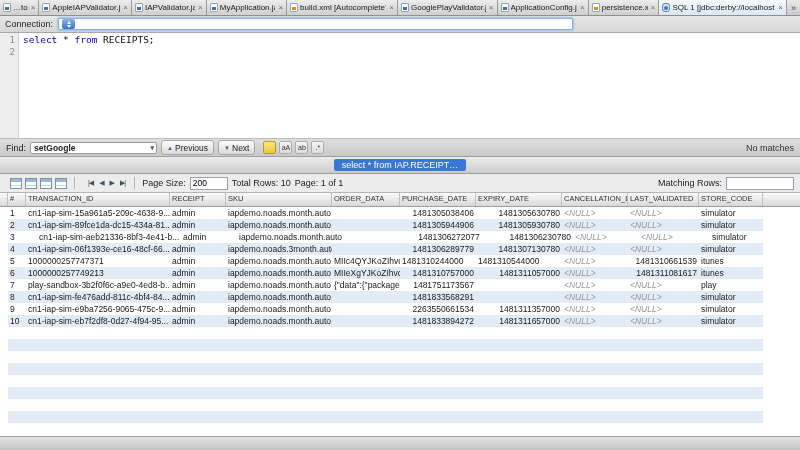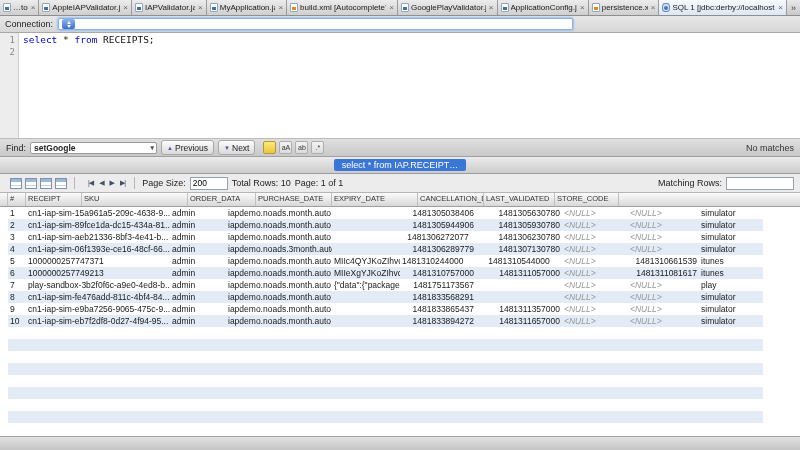--- a/index.html
+++ b/index.html
@@ -203,20 +203,21 @@
     <span>Page: 1 of 1</span>
     <span class="spacer"></span>
     <span>Matching Rows:</span>
     <input class="tool-input match-input" value="" style="">
   </div>
 
   <div class="grid">
     <div class="grid-header" id="grid-header">
         <div class="hcell corner" style="width: 8px;"></div>
         <div class="hcell" style="width: 18px;">#</div>
+        <div class="hcell" style="width: 144px;">TRANSACTION_ID</div>
         <div class="hcell" style="width: 56px;">RECEIPT</div>
         <div class="hcell" style="width: 106px;">SKU</div>
         <div class="hcell" style="width: 68px;">ORDER_DATA</div>
         <div class="hcell" style="width: 76px; text-align: left;">PURCHASE_DATE</div>
         <div class="hcell" style="width: 86px; text-align: left;">EXPIRY_DATE</div>
         <div class="hcell" style="width: 66px;">CANCELLATION_DATE</div>
         <div class="hcell" style="width: 71px; text-align: left;">LAST_VALIDATED</div>
         <div class="hcell" style="width: 64px;">STORE_CODE</div>
       </div>
     <div class="grid-body" id="grid-body">
@@ -242,21 +243,21 @@
           <div class="cell" style="width: 68px;"></div>
           <div class="cell" style="width: 76px; text-align: right;">1481305944906</div>
           <div class="cell" style="width: 86px; text-align: right;">1481305930780</div>
           <div class="cell nullv" style="width: 66px;">&lt;NULL&gt;</div>
           <div class="cell nullv" style="width: 71px;">&lt;NULL&gt;</div>
           <div class="cell" style="width: 64px;">simulator</div>
         </div>
         <div class="row">
           <div class="cell corner" style="width: 8px;"></div>
           <div class="cell" style="width: 18px;">3</div>
-          <div class="cell" style="width: 144px;">cn1-iap-sim-aeb21336-8bf3-4e41-b...</div>
+          <div class="cell" style="width: 144px; margin-left: 11px;">cn1-iap-sim-aeb21336-8bf3-4e41-b...</div>
           <div class="cell" style="width: 56px;">admin</div>
           <div class="cell" style="width: 106px;">iapdemo.noads.month.auto</div>
           <div class="cell" style="width: 68px;"></div>
           <div class="cell" style="width: 76px; text-align: center;">1481306272077</div>
           <div class="cell" style="width: 86px; text-align: right;">1481306230780</div>
           <div class="cell nullv" style="width: 66px;">&lt;NULL&gt;</div>
           <div class="cell nullv" style="width: 71px;">&lt;NULL&gt;</div>
           <div class="cell" style="width: 64px;">simulator</div>
         </div>
         <div class="row even">
@@ -273,21 +274,21 @@
           <div class="cell" style="width: 64px;">simulator</div>
         </div>
         <div class="row">
           <div class="cell corner" style="width: 8px;"></div>
           <div class="cell" style="width: 18px;">5</div>
           <div class="cell" style="width: 144px;">1000000257747371</div>
           <div class="cell" style="width: 56px;">admin</div>
           <div class="cell" style="width: 106px;">iapdemo.noads.month.auto</div>
           <div class="cell" style="width: 68px;">MIIc4QYJKoZIhvcNAQc...</div>
           <div class="cell" style="width: 76px; ">1481310244000</div>
-          <div class="cell" style="width: 86px; text-align: center;">1481310544000</div>
+          <div class="cell" style="width: 86px; text-align: left;">1481310544000</div>
           <div class="cell nullv" style="width: 66px;">&lt;NULL&gt;</div>
           <div class="cell" style="width: 71px; text-align: right;">1481310661539</div>
           <div class="cell" style="width: 64px;">itunes</div>
         </div>
         <div class="row even">
           <div class="cell corner" style="width: 8px;"></div>
           <div class="cell" style="width: 18px;">6</div>
           <div class="cell" style="width: 144px;">1000000257749213</div>
           <div class="cell" style="width: 56px;">admin</div>
           <div class="cell" style="width: 106px;">iapdemo.noads.month.auto</div>
@@ -324,21 +325,21 @@
           <div class="cell nullv" style="width: 71px;">&lt;NULL&gt;</div>
           <div class="cell" style="width: 64px;">simulator</div>
         </div>
         <div class="row">
           <div class="cell corner" style="width: 8px;"></div>
           <div class="cell" style="width: 18px;">9</div>
           <div class="cell" style="width: 144px;">cn1-iap-sim-e9ba7256-9065-475c-9...</div>
           <div class="cell" style="width: 56px;">admin</div>
           <div class="cell" style="width: 106px;">iapdemo.noads.month.auto</div>
           <div class="cell" style="width: 68px;"></div>
-          <div class="cell" style="width: 76px; text-align: right;">1481833865437</div>
+          <div class="cell" style="width: 76px; text-align: right;">2263550661534</div>
           <div class="cell" style="width: 86px; text-align: right;">1481311357000</div>
           <div class="cell nullv" style="width: 66px;">&lt;NULL&gt;</div>
           <div class="cell nullv" style="width: 71px;">&lt;NULL&gt;</div>
           <div class="cell" style="width: 64px;">simulator</div>
         </div>
         <div class="row even">
           <div class="cell corner" style="width: 8px;"></div>
           <div class="cell" style="width: 18px;">10</div>
           <div class="cell" style="width: 144px;">cn1-iap-sim-eb7f2df8-0d27-4f94-95...</div>
           <div class="cell" style="width: 56px;">admin</div>

